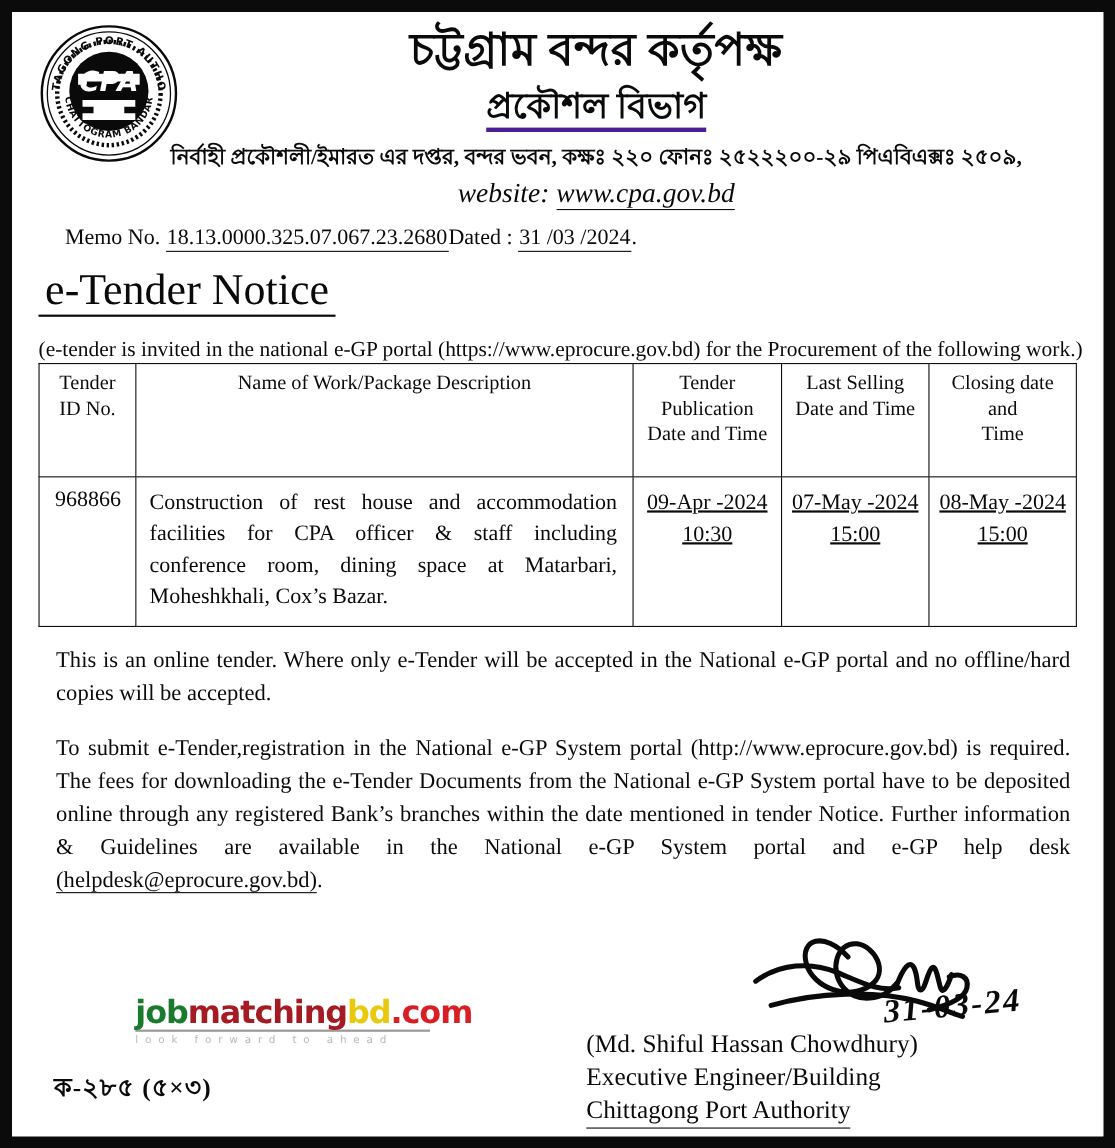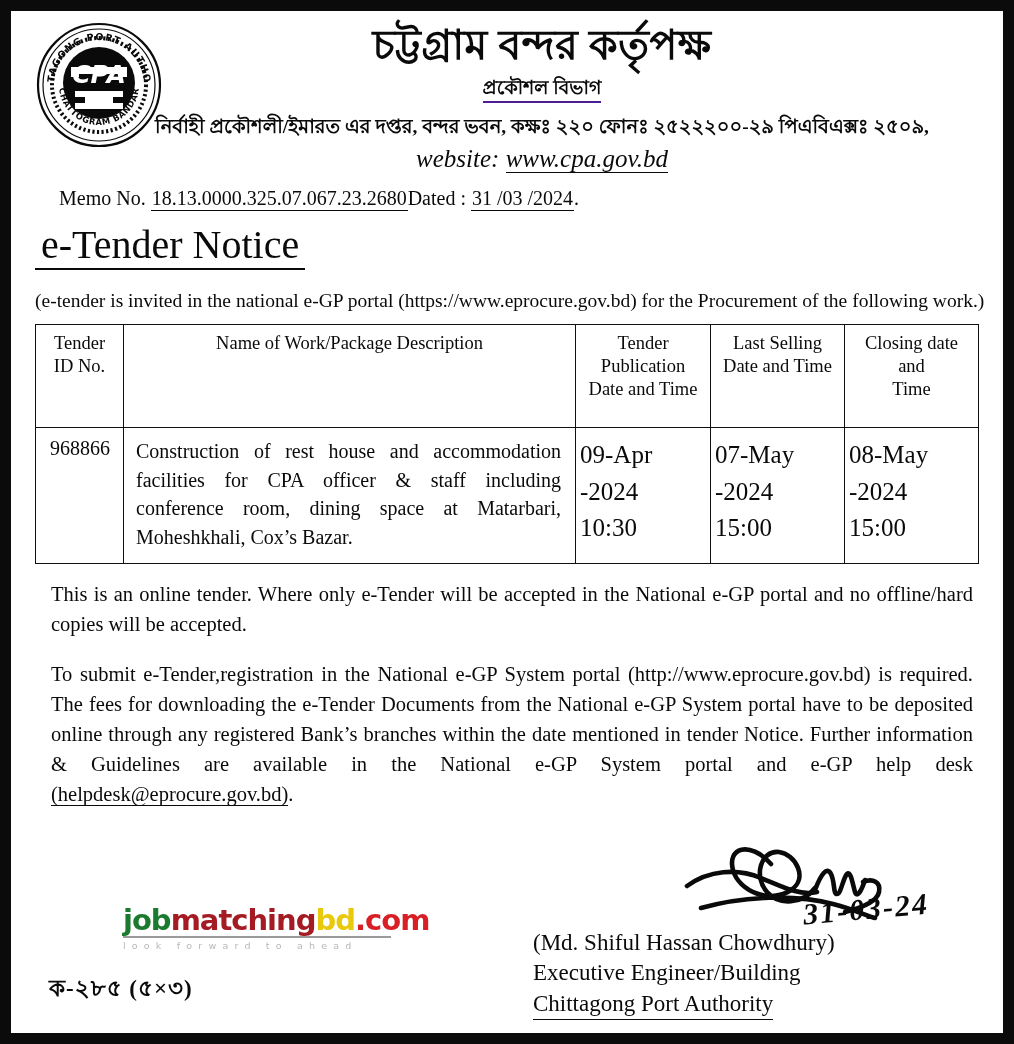--- a/index.html
+++ b/index.html
@@ -56,25 +56,25 @@
   .org-title {
     font-family: "Liberation Serif", "DejaVu Serif", serif;
     font-size: 41px;
     font-weight: 700;
     line-height: 1.12;
     letter-spacing: 0.5px;
     color: #0a0a0a;
   }
   .org-dept {
     display: inline-block;
-    font-size: 19px;
+    font-size: 32px;
     font-weight: 700;
     line-height: 1.2;
     margin-top: 8px;
-    border-bottom: 2px solid #4c1d95;
+    border-bottom: 4px solid #4c1d95;
     padding-bottom: 1px;
     color: #0a0a0a;
   }
   .org-address {
     font-size: 19.5px;
     font-weight: 700;
     margin-top: 12px;
     line-height: 1.25;
     color: #0a0a0a;
     white-space: nowrap;
@@ -125,21 +125,21 @@
     font-size: 19.5px;
     margin-top: 20px;
     color: #0a0a0a;
     white-space: nowrap;
   }
 
   
   table.tender {
     width: 100%;
     border-collapse: collapse;
-    margin-top: 12px;
+    margin-top: 0;
     table-layout: fixed;
   }
   table.tender th, table.tender td {
     border: 1.6px solid #0f0f0f;
     vertical-align: top;
     color: #0a0a0a;
   }
   table.tender th {
     font-weight: normal;
     font-size: 18.5px;
@@ -159,24 +159,25 @@
   }
   td.td-desc {
     font-size: 20px;
     line-height: 1.42;
     text-align: justify;
     text-align-last: left;
     padding: 9px 14px 12px 12px;
     hyphens: none;
   }
   td.td-date {
-    font-size: 25px;
+    font-size: 20px;
     line-height: 1.45;
-    text-align: left;
+    text-align: center;
     padding: 9px 4px 8px 4px;
+    text-decoration: underline;
   }
   .col-id   { width: 88px; }
   .col-name { width: auto; }
   .col-pub  { width: 135px; }
   .col-sell { width: 134px; }
   .col-close{ width: 134px; }
 
   
   .body-para {
     font-size: 20.5px;

